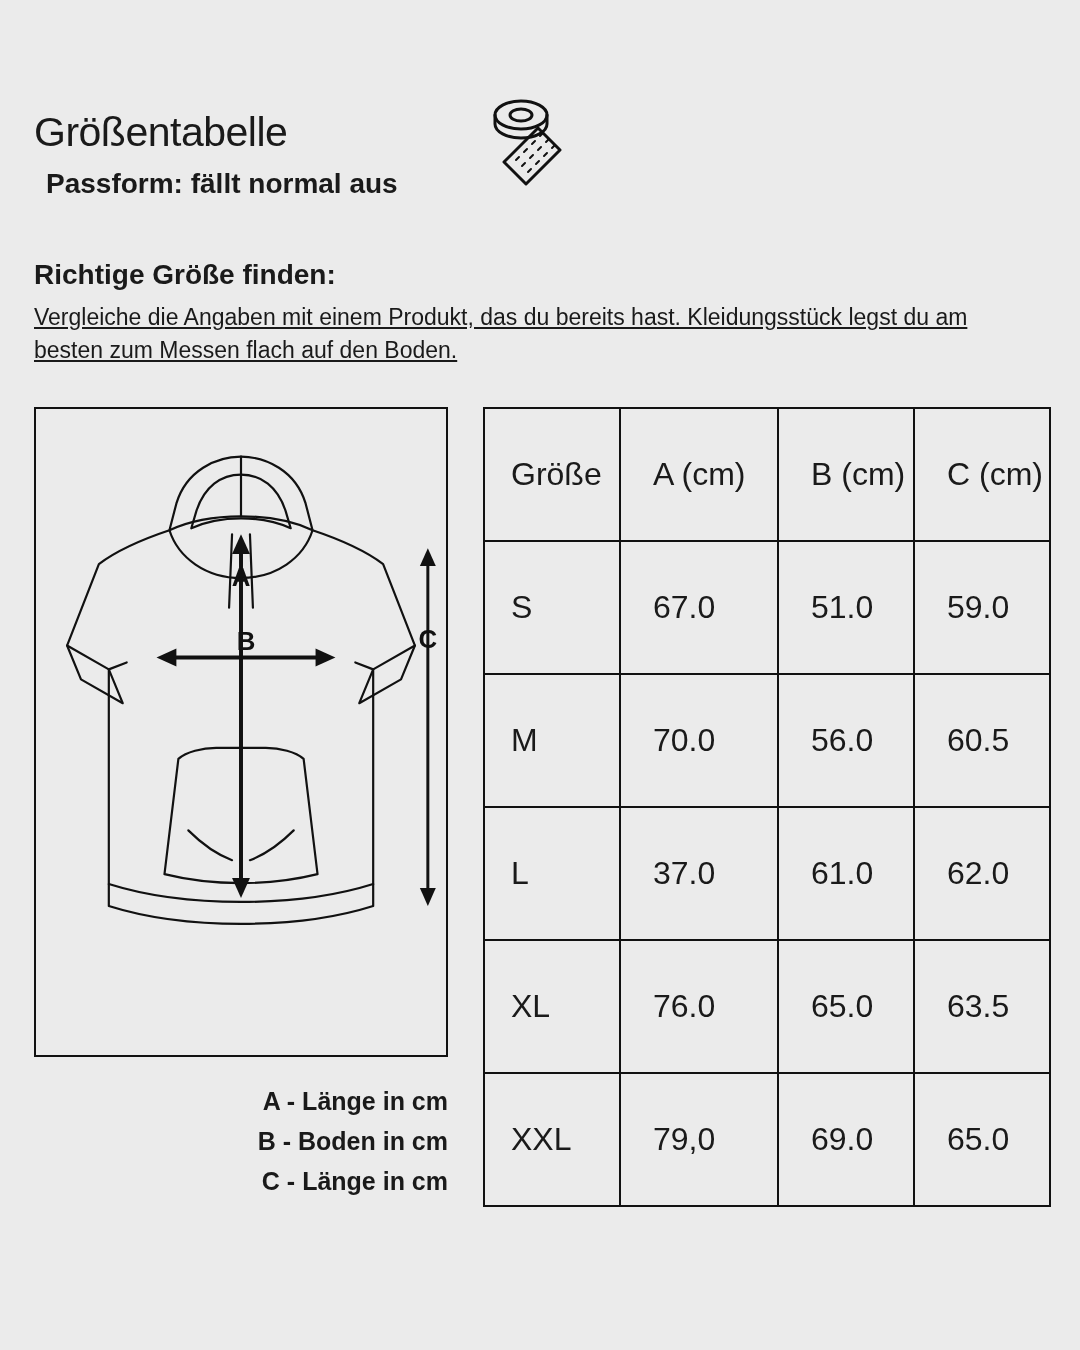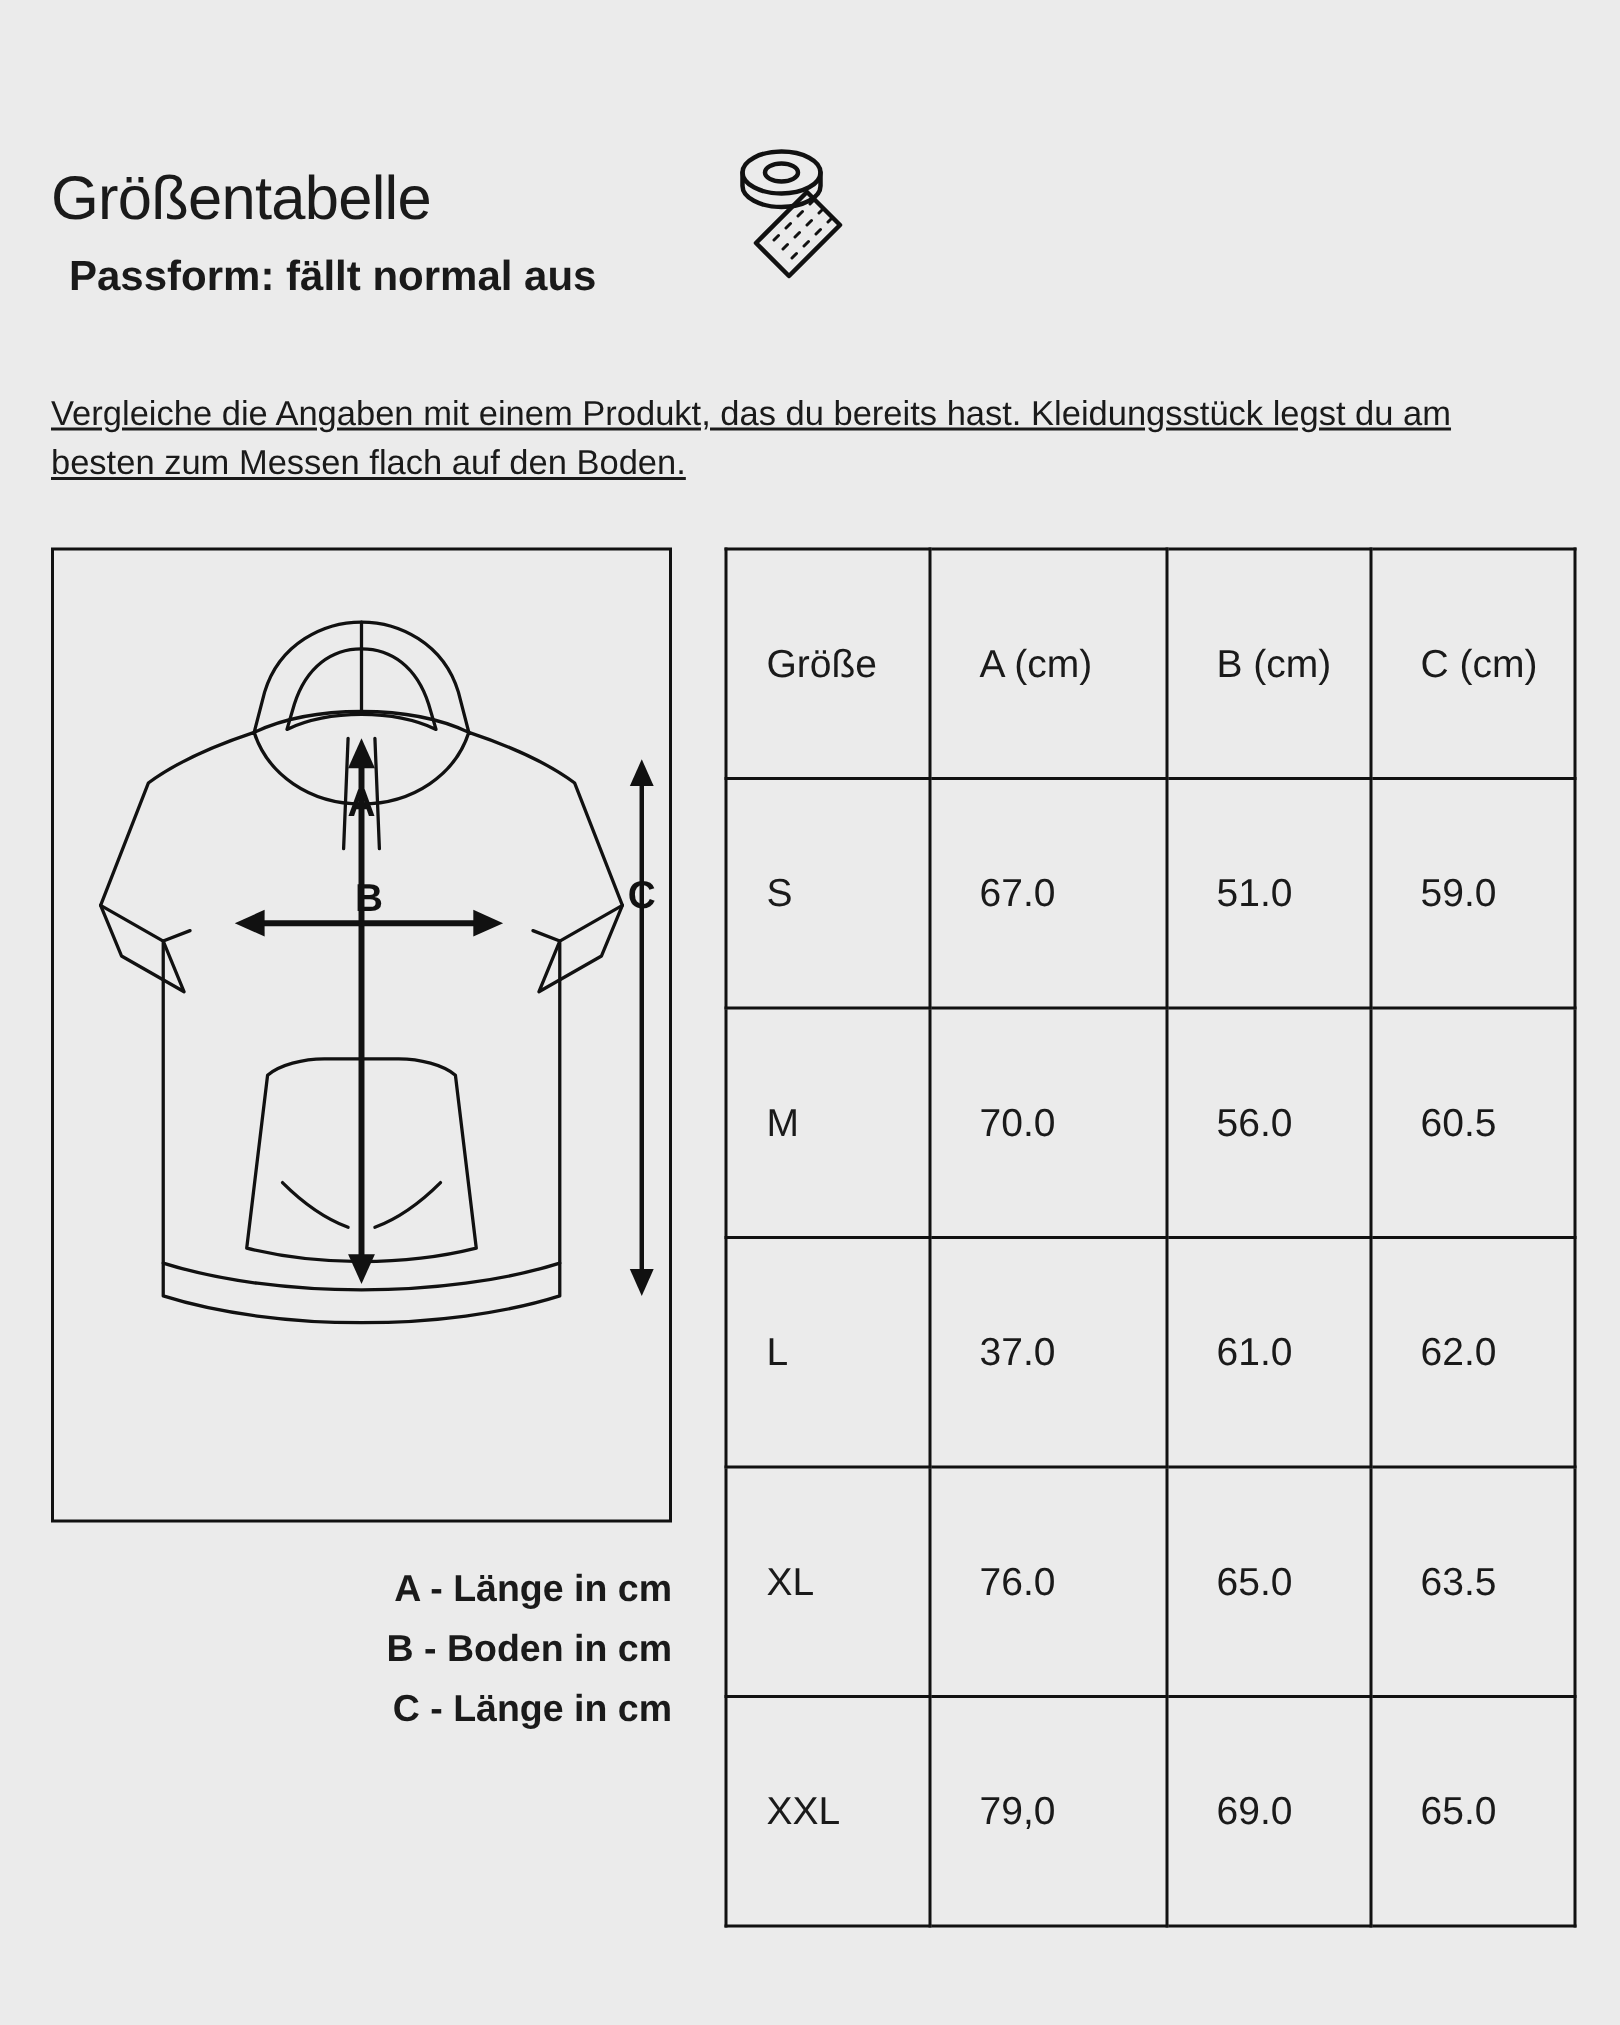--- a/index.html
+++ b/index.html
@@ -103,23 +103,23 @@
     flex: 1 1 auto;
   }
   table.size-table {
     border-collapse: collapse;
     width: 566px;
     table-layout: fixed;
   }
   table.size-table th,
   table.size-table td {
     border: 2px solid #111;
-    height: 153px;
+    height: 133px;
     padding: 0 0 0 26px;
-    font-size: 26px;
+    font-size: 32px;
     font-weight: 400;
     text-align: left;
     vertical-align: middle;
     box-sizing: border-box;
   }
   table.size-table th {
     font-weight: 400;
   }
   table.size-table col.c0 { width: 136px; }
   table.size-table col.c1 { width: 158px; }
@@ -146,20 +146,21 @@
         <ellipse cx="47" cy="27" rx="11" ry="6" stroke="#111" stroke-width="3"></ellipse>
         <path d="M21 27c0 7 0 9 0 9 0 7.7 11.6 14 26 14s26-6.3 26-14v-9" stroke="#111" stroke-width="3" stroke-linecap="round"></path>
 
         <path d="M64 40 L86 62 L52 96 L30 74 Z" stroke="#111" stroke-width="3" stroke-linejoin="round"></path>
         <path d="M69 45 L66 48 M75 51 L72 54 M81 57 L78 60 M61 53 L58 56 M67 59 L64 62 M73 65 L70 68 M53 61 L50 64 M59 67 L56 70 M65 73 L62 76 M45 69 L42 72 M51 75 L48 78 M57 81 L54 84" stroke="#111" stroke-width="2" stroke-linecap="round"></path>
       </svg>
     </span>
   </div>
 
   <div class="intro">
+    <div class="intro-heading">Richtige Größe finden:</div>
     <p class="intro-text">Vergleiche die Angaben mit einem Produkt, das du bereits hast. Kleidungsstück legst du am besten zum Messen flach auf den Boden.</p>
   </div>
 
   <div class="content">
 
     <div class="left-col">
       <div class="figure-box">
         <svg viewBox="0 0 410 650" xmlns="http://www.w3.org/2000/svg" fill="none">
           <g stroke="#111" stroke-width="2.2" stroke-linejoin="round" stroke-linecap="round">
 

